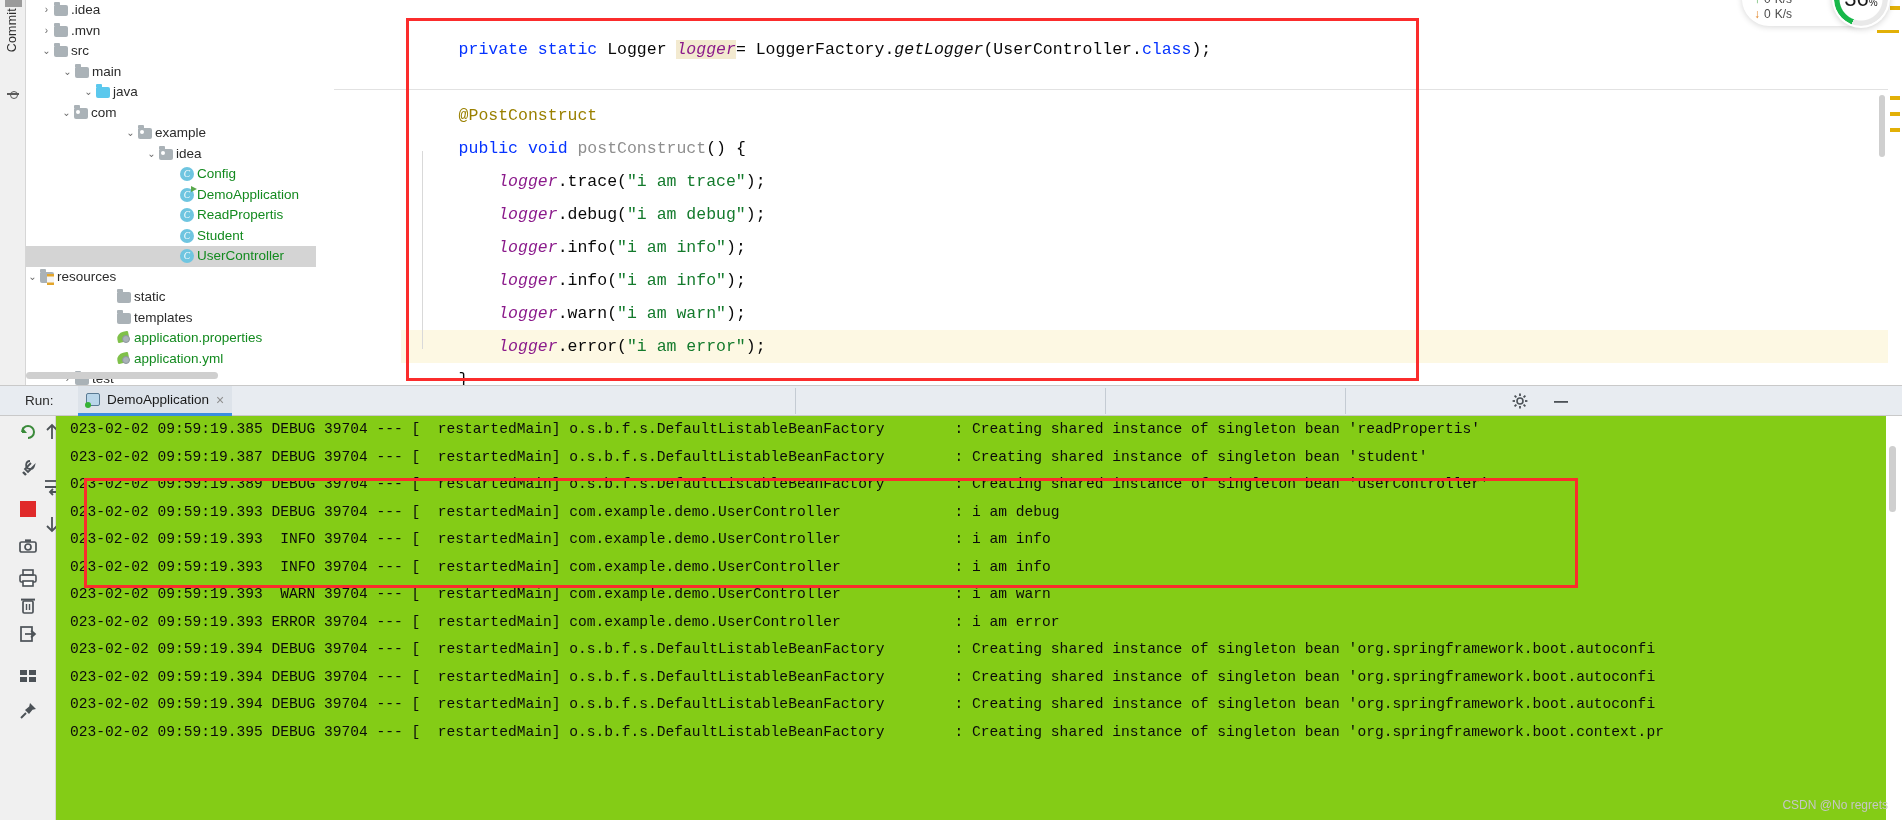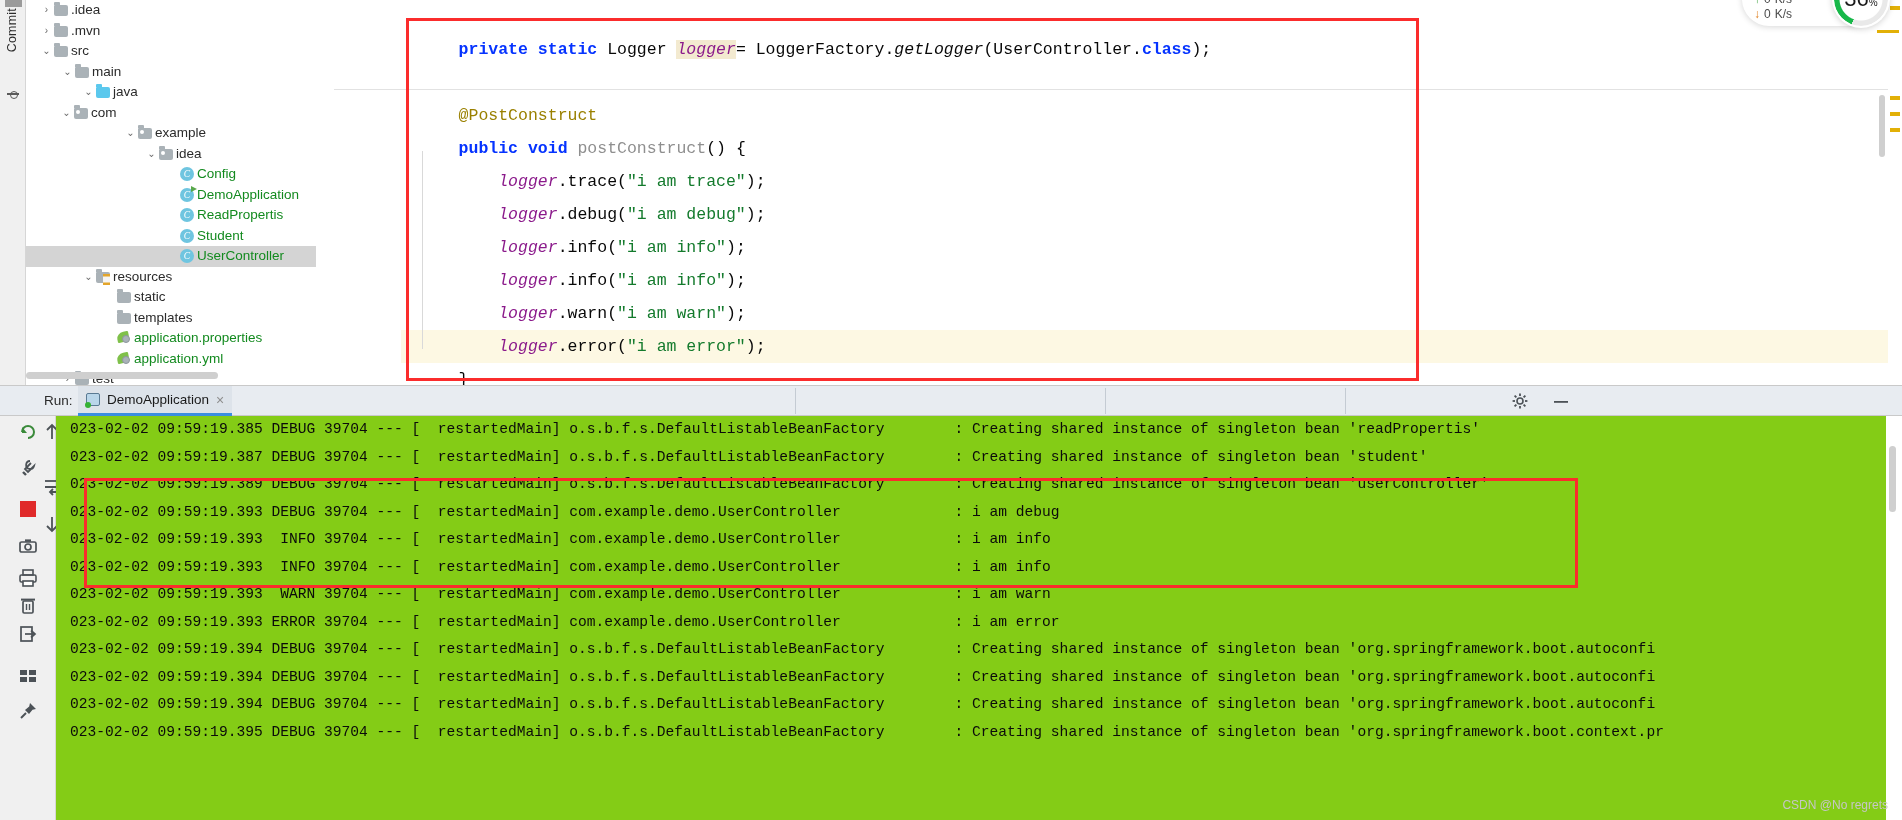--- a/index.html
+++ b/index.html
@@ -149,21 +149,21 @@
   }
   .cl { height: 33px; line-height: 33px; padding-left: 18px; }
   .cl.hl { background: #fdf8e3; }
   .sep-line {
     position: absolute; left: 85px; right: 0; height: 0;
     border-top: 1px solid #e2e2e2;
   }
   .indent-guide {
     position: absolute; width: 0; border-left: 1px solid #d9d9d9;
   }
-  .kw { color: #0533ff; font-weight: 700; }
+  .kw { color: #0533ff; font-weight: 400; }
   .ann { color: #9a8000; }
   .fld { color: #8b1a8b; font-style: italic; }
   .fldhl { color: #8b1a8b; font-style: italic; background: #f3ead0; }
   .str { color: #137a2c; }
   .mth { color: #080808; font-style: italic; }
   .mname { color: #8f8f8f; }
   .red-box-editor {
     position: absolute; left: 406px; top: 18px; width: 1013px; height: 363px;
     border: 3px solid #fb2c2c; pointer-events: none;
   }
@@ -216,21 +216,21 @@
   
   .runpanel {
     position: absolute; left: 0; top: 385px; width: 1902px; height: 435px;
     background: #ffffff; border-top: 1px solid #c9c9c9;
   }
   .run-header {
     position: absolute; left: 0; top: 0; width: 1902px; height: 30px;
     background: #e8ecf1; border-bottom: 1px solid #c9c9c9;
   }
   .run-label {
-    position: absolute; left: 44px; top: 7px; font-size: 13.5px; color: #2b2b2b;
+    position: absolute; left: 25px; top: 7px; font-size: 13.5px; color: #2b2b2b;
   }
   .run-tab {
     position: absolute; left: 78px; top: 0px; height: 30px;
     padding: 0 8px 0 8px; display: flex; align-items: center; gap: 7px;
     background: #dde3ea; border-bottom: 3px solid #3a8ee0;
   }
   .run-tab .ticon {
     position: relative; width: 14px; height: 13px;
     background: #b9d6ea; border: 1.5px solid #5a7a93; border-radius: 2px;
   }
@@ -315,21 +315,21 @@
       <div class="row" style="padding-left:35px"><span class="chev">⌄</span><span class="ico"><i class="folder"></i></span><span class="lbl dark">main</span></div>
       <div class="row" style="padding-left:56px"><span class="chev">⌄</span><span class="ico"><i class="folder blue"></i></span><span class="lbl dark">java</span></div>
       <div class="row" style="padding-left:34px"><span class="chev">⌄</span><span class="ico"><i class="folder pkg"></i></span><span class="lbl dark">com</span></div>
       <div class="row" style="padding-left:98px"><span class="chev">⌄</span><span class="ico"><i class="folder pkg"></i></span><span class="lbl dark">example</span></div>
       <div class="row" style="padding-left:119px"><span class="chev">⌄</span><span class="ico"><i class="folder pkg"></i></span><span class="lbl dark">idea</span></div>
       <div class="row" style="padding-left:140px"><span class="chev none">›</span><span class="ico"><i class="cls">C</i></span><span class="lbl green">Config</span></div>
       <div class="row" style="padding-left:140px"><span class="chev none">›</span><span class="ico"><i class="cls">C<i class="runtri"></i></i></span><span class="lbl green">DemoApplication</span></div>
       <div class="row" style="padding-left:140px"><span class="chev none">›</span><span class="ico"><i class="cls">C</i></span><span class="lbl green">ReadPropertis</span></div>
       <div class="row" style="padding-left:140px"><span class="chev none">›</span><span class="ico"><i class="cls">C</i></span><span class="lbl green">Student</span></div>
       <div class="row sel" style="padding-left:140px"><span class="chev none">›</span><span class="ico"><i class="cls">C</i></span><span class="lbl green">UserController</span></div>
-      <div class="row" style="padding-left:56px"><span class="chev">⌄</span><span class="ico"><i class="folder res"></i></span><span class="lbl dark">resources</span></div>
+      <div class="row" style=""><span class="chev">⌄</span><span class="ico"><i class="folder res"></i></span><span class="lbl dark">resources</span></div>
       <div class="row" style="padding-left:77px"><span class="chev none">›</span><span class="ico"><i class="folder"></i></span><span class="lbl dark">static</span></div>
       <div class="row" style="padding-left:77px"><span class="chev none">›</span><span class="ico"><i class="folder"></i></span><span class="lbl dark">templates</span></div>
       <div class="row" style="padding-left:77px"><span class="chev none">›</span><span class="ico"><i class="leaf">
             <i class="lf"></i>
             <i class="gear"></i>
           </i></span><span class="lbl green">application.properties</span></div>
       <div class="row" style="padding-left:77px"><span class="chev none">›</span><span class="ico"><i class="leaf">
             <i class="lf"></i>
             <i class="gear"></i>
           </i></span><span class="lbl green">application.yml</span></div>

